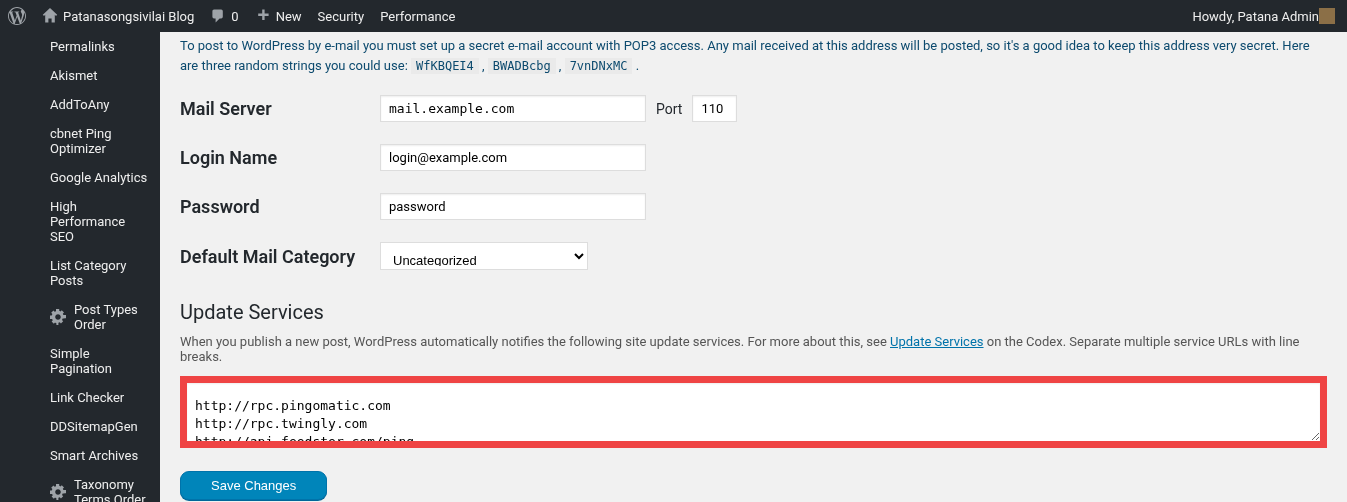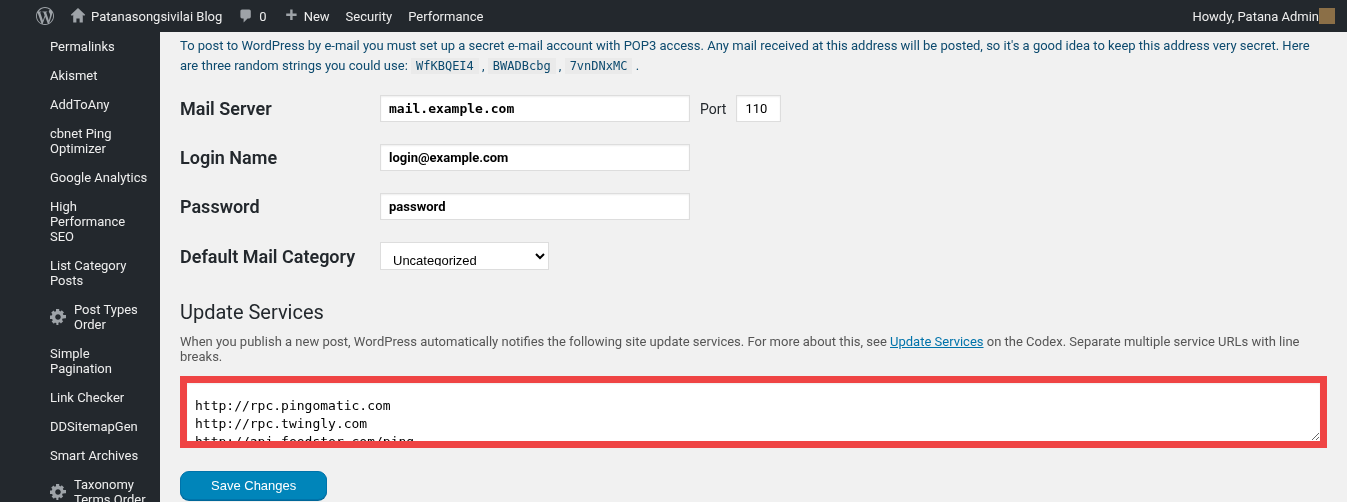--- a/index.html
+++ b/index.html
@@ -17,21 +17,21 @@
       height: 32px;
       background: #23282d;
       color: #eee;
       display: flex;
       align-items: center;
       justify-content: space-between;
       padding: 0 12px 0 0;
       z-index: 100;
       font-size: 13px;
     }
-    .admin-bar-left { display: flex; align-items: flex-start; height: 100%; padding-left: 28px; }
+    .admin-bar-left { display: flex; align-items: flex-start; height: 100%; }
     .admin-bar-item {
       display: flex;
       align-items: center;
       padding: 0 8px;
       height: 100%;
       color: #eee;
       cursor: pointer;
       gap: 5px;
     }
     .admin-bar-right { display: flex; align-items: center; gap: 0; }
@@ -100,30 +100,30 @@
     }
     .form-field { flex: 1; display: flex; align-items: center; gap: 10px; }
     .text-input {
       padding: 5px 8px;
       border: 1px solid #ddd;
       background: #fff;
       font-size: 13px;
       box-shadow: inset 0 1px 2px rgba(0,0,0,0.07);
       font-family: inherit;
     }
-    .text-input.regular { width: 310px; font-weight: bold; }
+    .text-input.regular { width: 266px; }
     .text-input.small { width: 45px; }
     .port-label { font-size: 14px; color: #23282d; }
     .select-input {
       padding: 9px 24px 3px 8px;
       border: 1px solid #ddd;
       background: #fff;
       font-size: 13px;
       height: 28px;
-      width: 169px;
+      width: 208px;
     }
     
     
     h2 {
       font-size: 20px;
       font-weight: 400;
       color: #23282d;
       margin: 30px 0 10px 0;
     }
     .section-desc {

